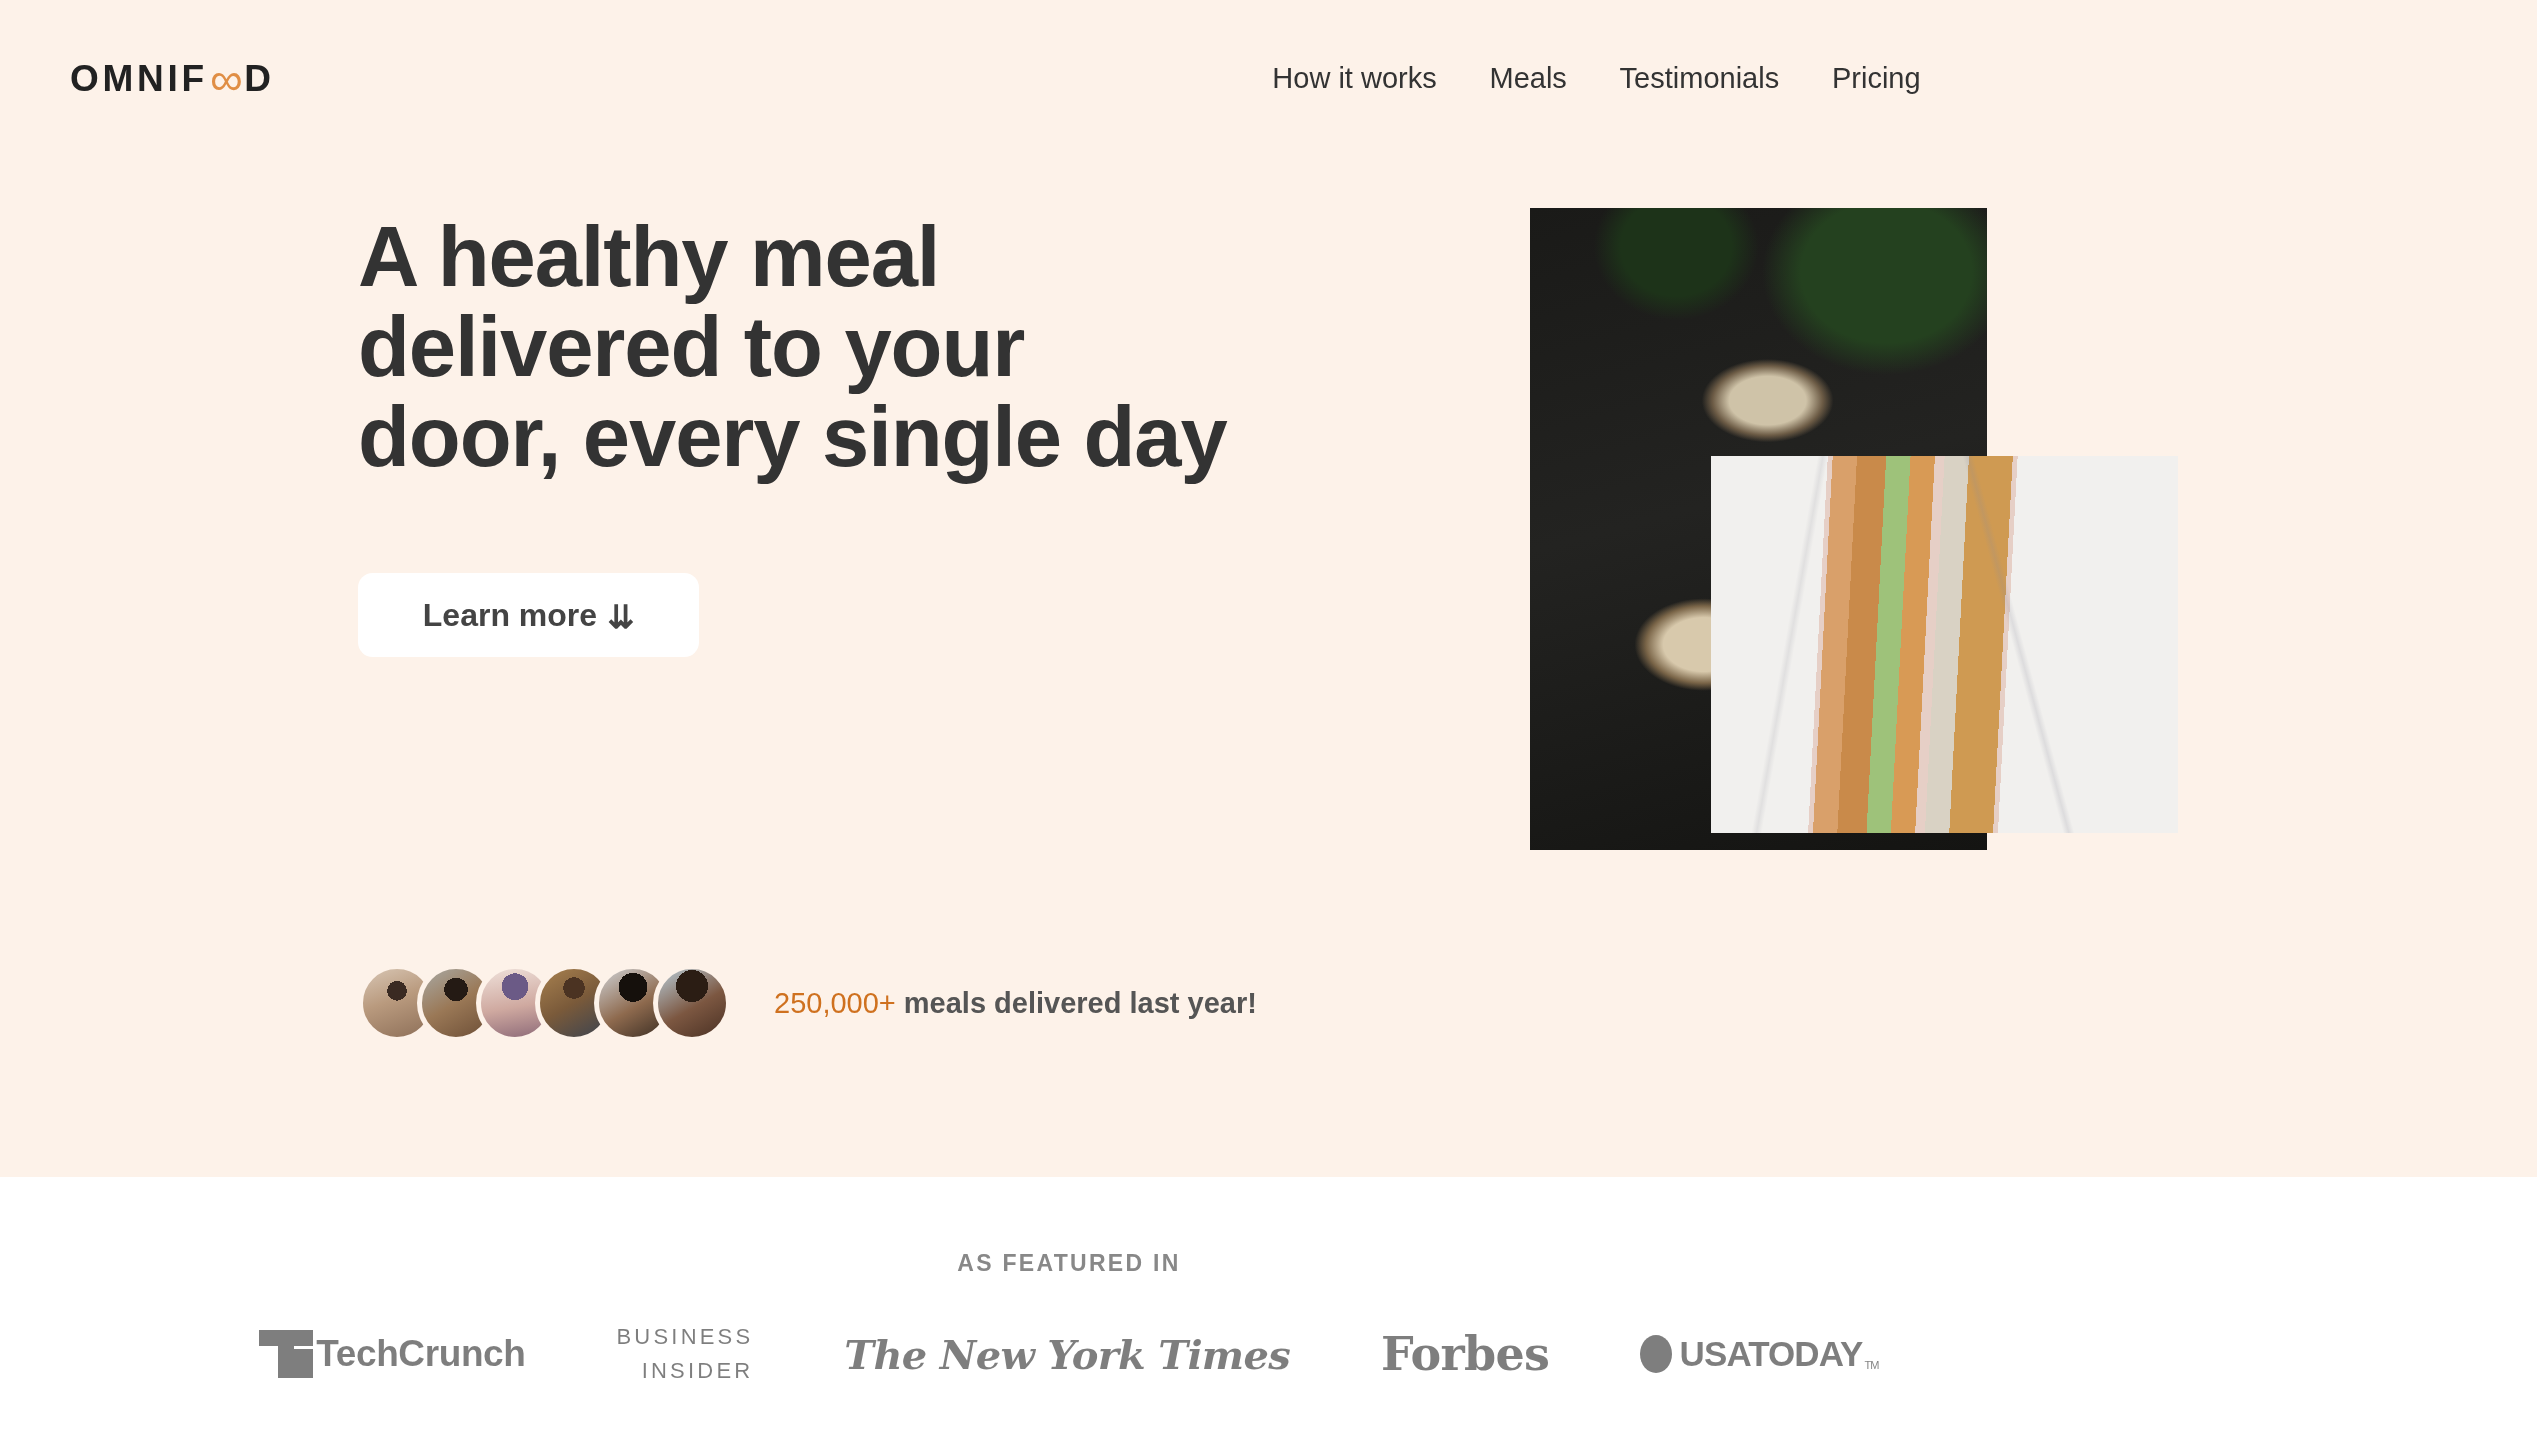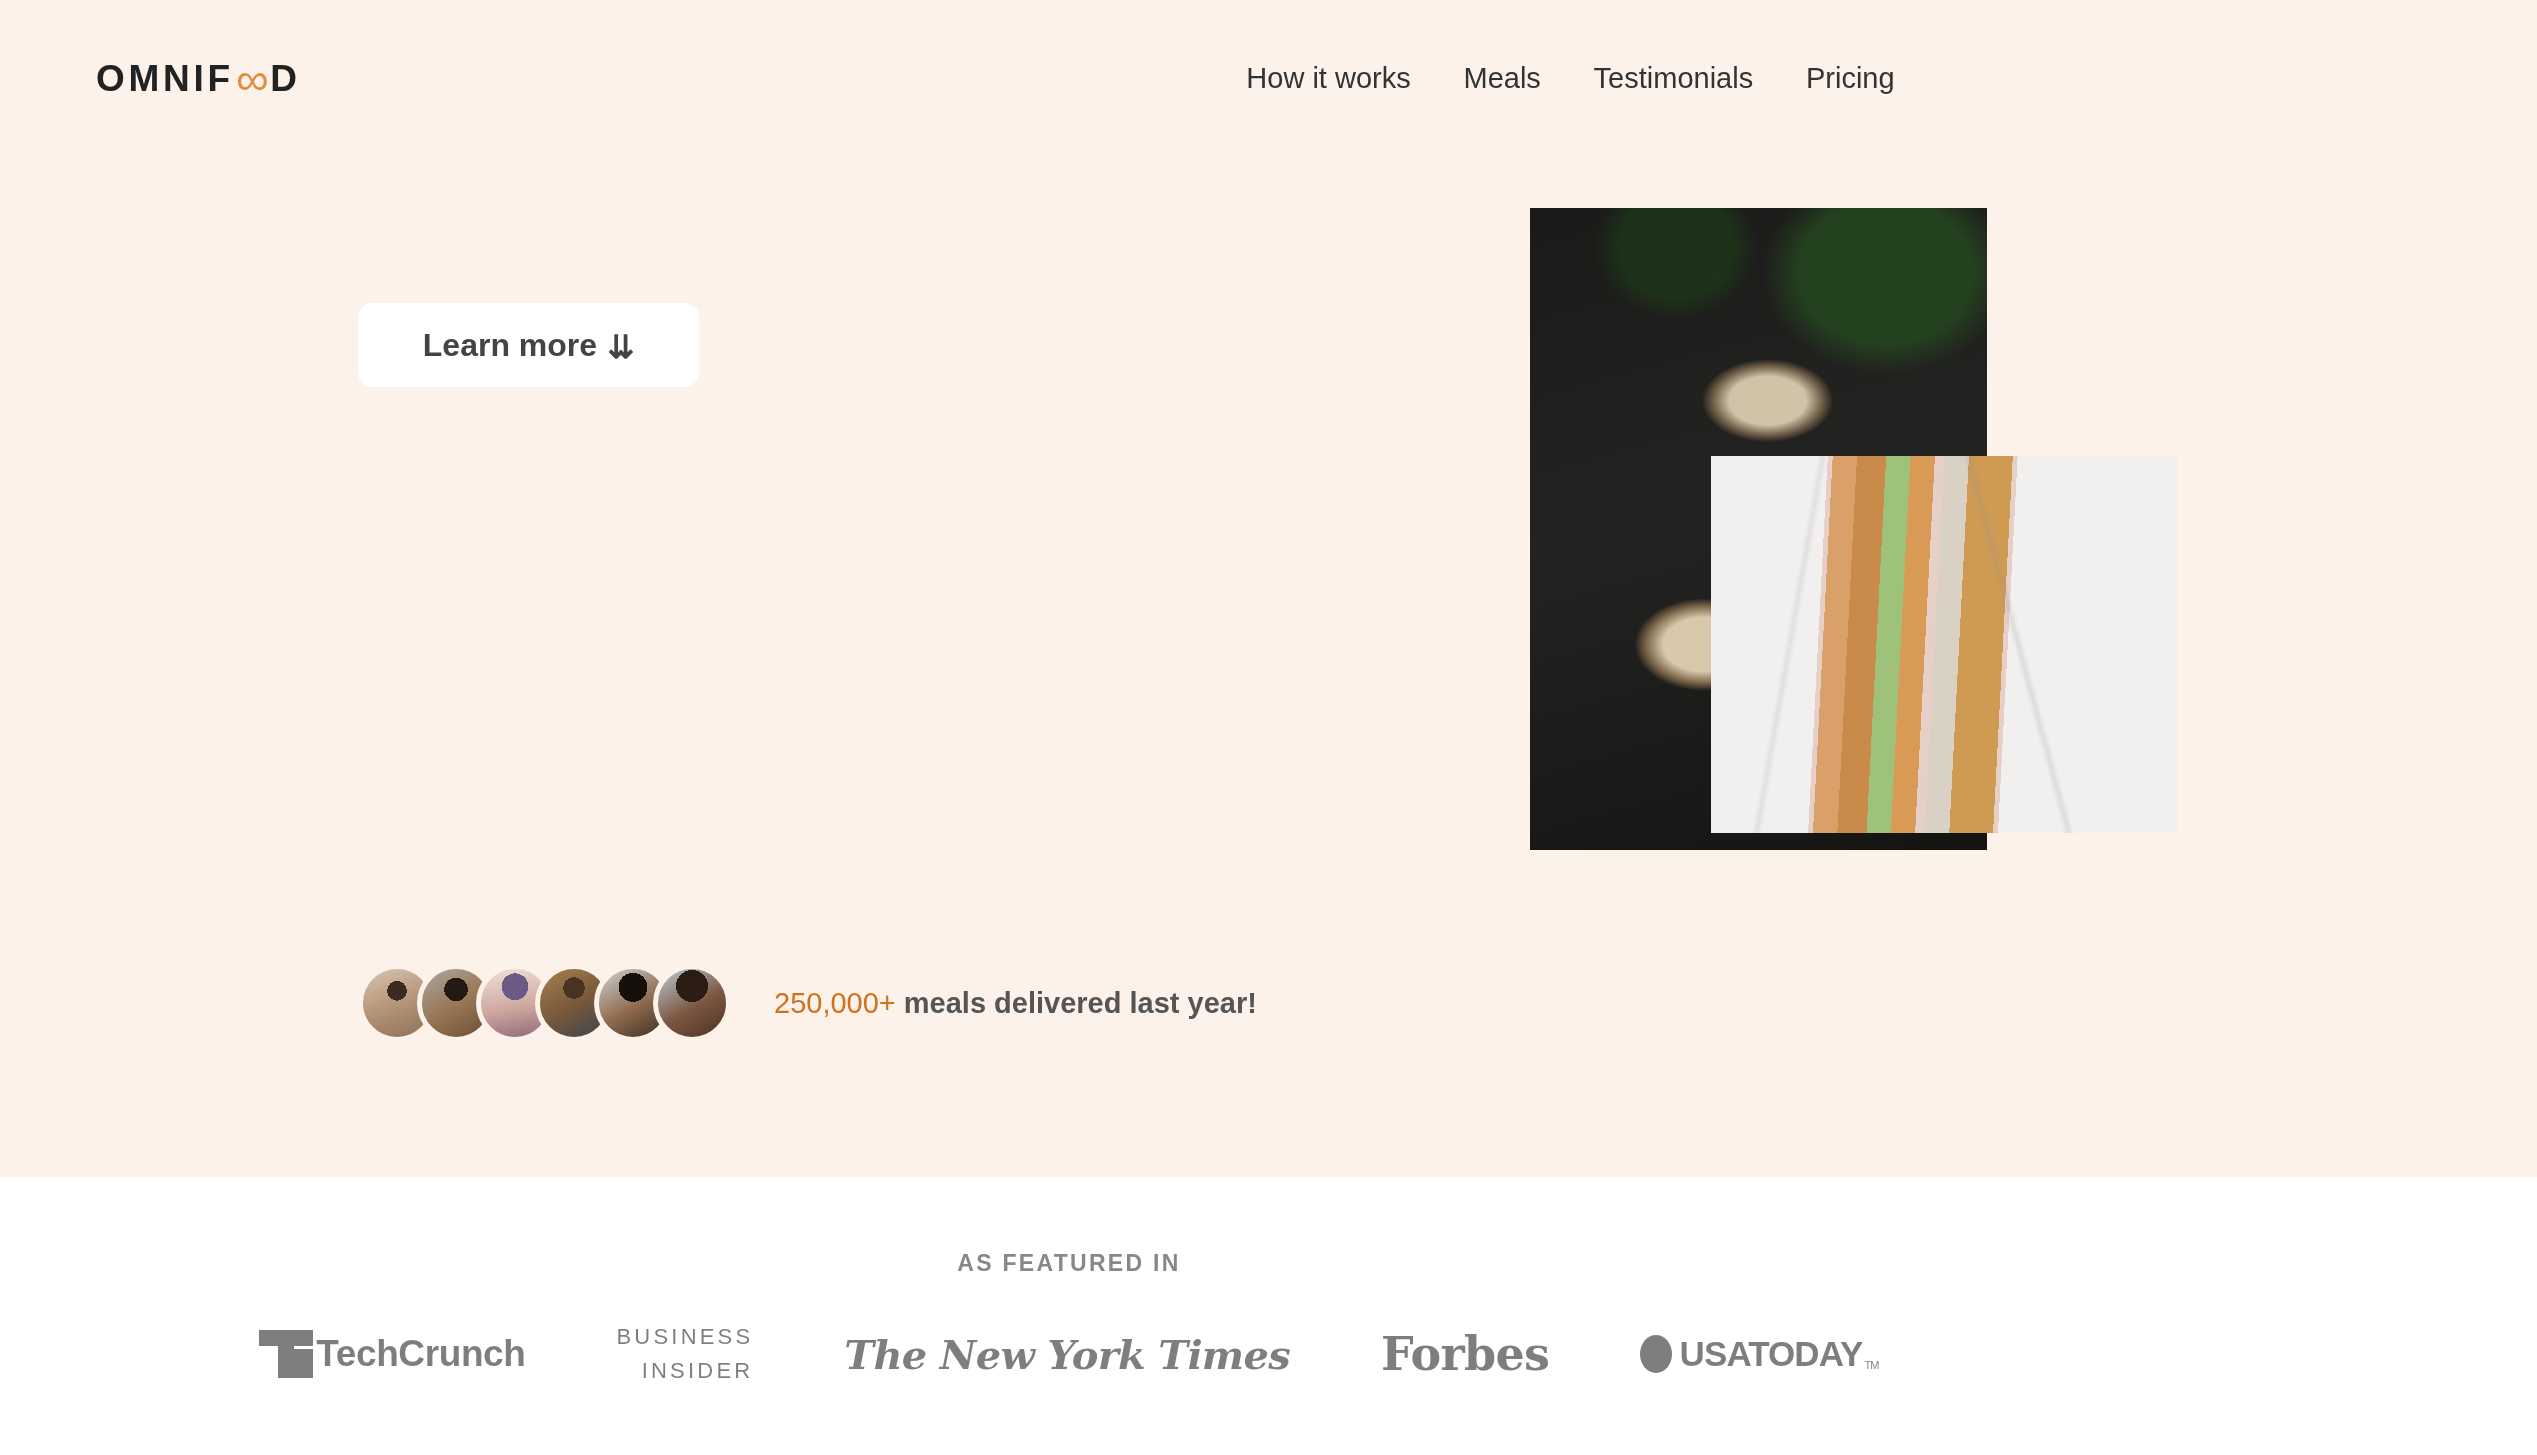--- a/index.html
+++ b/index.html
@@ -22,21 +22,21 @@
 
   
   .header{
     position:absolute;
     top:0; left:0;
     width:2017px;
     height:156px;
     display:flex;
     align-items:center;
     justify-content:space-between;
-    padding:0 96px;
+    padding:0 70px;
   }
   .logo{
     display:flex;
     align-items:center;
     font-size:37px;
     font-weight:700;
     letter-spacing:3.7px;
     color:#222;
     line-height:1;
     user-select:none;
@@ -311,20 +311,21 @@
       <a class="nav-link">Meals</a>
       <a class="nav-link">Testimonials</a>
       <a class="nav-link">Pricing</a>
     </nav>
 
   </header>
 
   <div class="hero">
 
     <div class="hero-text">
+      <h1 class="hero-title">A healthy meal delivered to your door, every single day</h1>
 
       <div class="hero-btns">
         <button class="btn btn--outline">
           <span>Learn more</span>
           <span class="arrow">⇊</span>
         </button>
       </div>
     </div>
 
     <div class="delivered">

